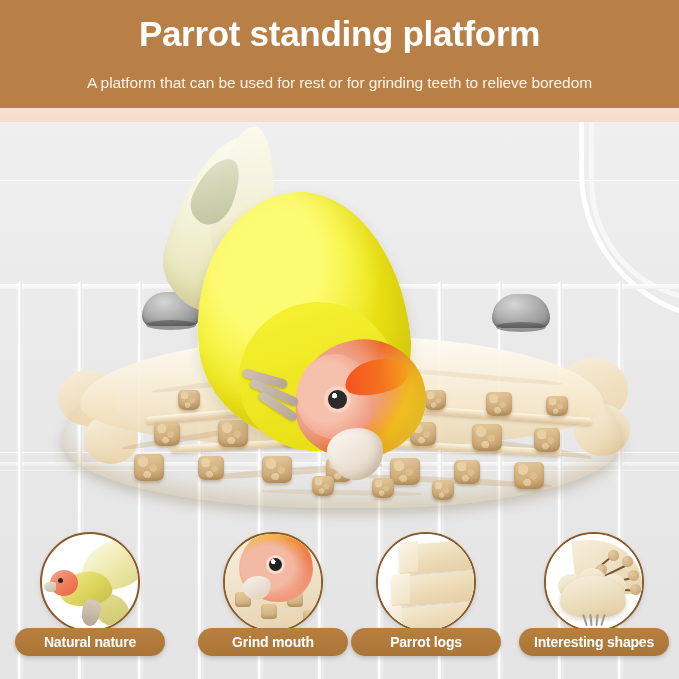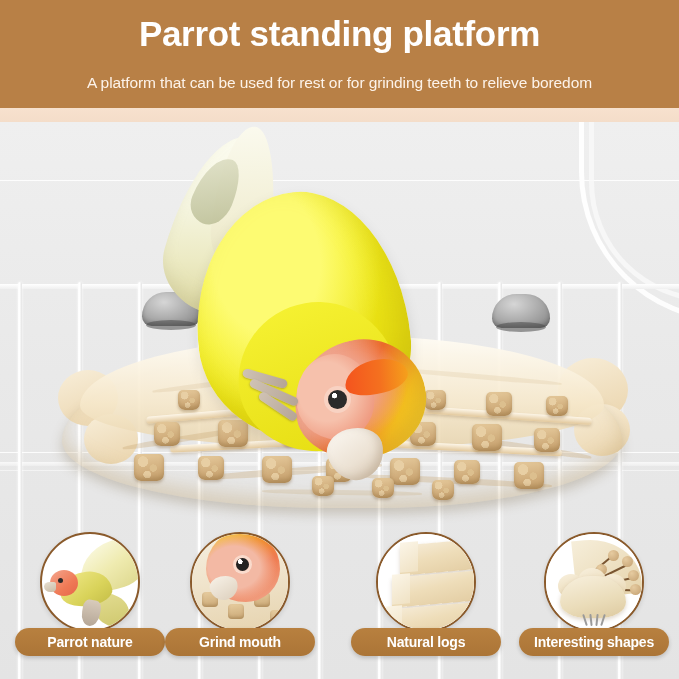--- a/index.html
+++ b/index.html
@@ -471,25 +471,25 @@
       <div class="badge-circle">
         <div class="fb-wing"></div>
         <div class="fb-tail"></div>
         <div class="fb-body"></div>
         <div class="fb-leg"></div>
         <div class="fb-head"></div>
         <div class="fb-beak"></div>
         <div class="fb-eye"></div>
       </div>
       <div class="badge-pill">
-        <span>Parrot nature</span>
+        <span>Natural nature</span>
       </div>
     </div>
 
-    <div class="badge" style="left:156px;">
+    <div class="badge" style="left:189px;">
       <div class="badge-circle">
         <div class="gm-bg"></div>
         <div class="gm-peg" style="left:10px; top:58px;"></div>
         <div class="gm-peg" style="left:36px; top:70px;"></div>
         <div class="gm-peg" style="left:62px; top:58px;"></div>
         <div class="gm-peg" style="left:78px; top:76px;"></div>
         <div class="gm-head"></div>
         <div class="gm-beak"></div>
         <div class="gm-eye"></div>
       </div>
@@ -502,21 +502,21 @@
       <div class="badge-circle">
         <div class="nl-bg"></div>
         <div class="log" style="left:22px; top:8px;  width:84px; height:30px; transform:skewY(-5deg);"></div>
         <div class="log-face" style="left:22px; top:8px; width:18px; height:30px; transform:skewY(-5deg);"></div>
         <div class="log" style="left:14px; top:40px; width:88px; height:30px; transform:skewY(-5deg);"></div>
         <div class="log-face" style="left:14px; top:40px; width:18px; height:30px; transform:skewY(-5deg);"></div>
         <div class="log" style="left:6px;  top:72px; width:92px; height:30px; transform:skewY(-5deg);"></div>
         <div class="log-face" style="left:6px;  top:72px; width:18px; height:30px; transform:skewY(-5deg);"></div>
       </div>
       <div class="badge-pill">
-        <span>Natural logs</span>
+        <span>Parrot logs</span>
       </div>
     </div>
 
     <div class="badge" style="left:510px;text-align:right;">
       <div class="badge-circle">
         <div class="is-bg"></div>
         <div class="is-arc"></div>
 
         <div class="is-stem" style="left:34px; top:48px; width:42px; transform:rotate(-40deg);"></div>
         <div class="is-stem" style="left:40px; top:50px; width:46px; transform:rotate(-26deg);"></div>

